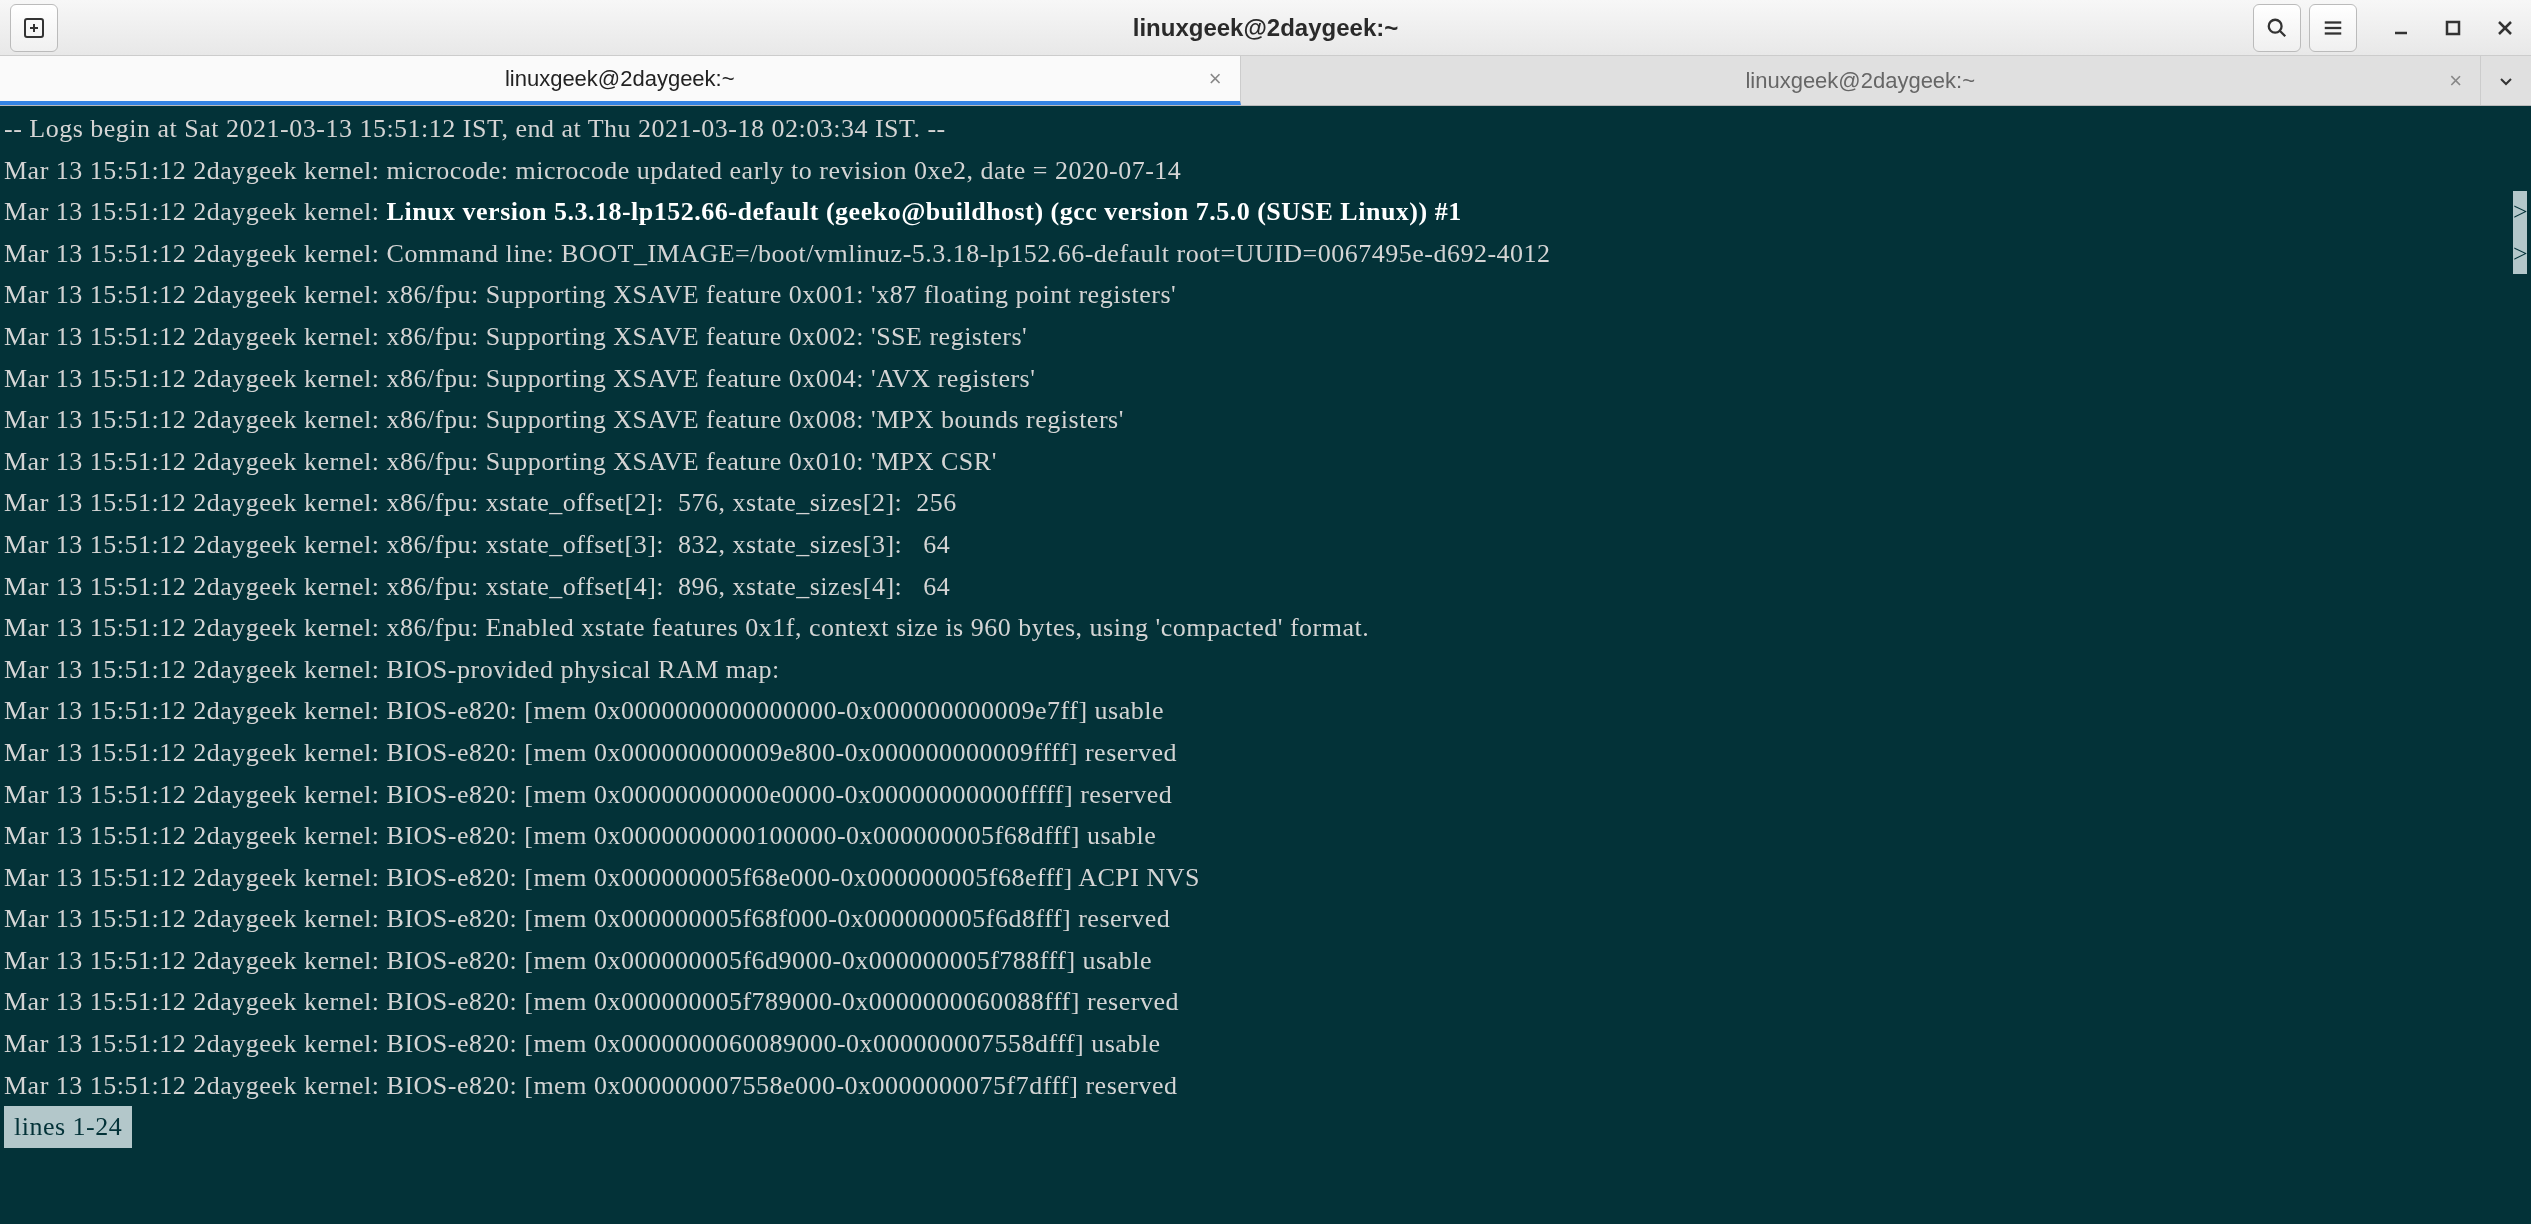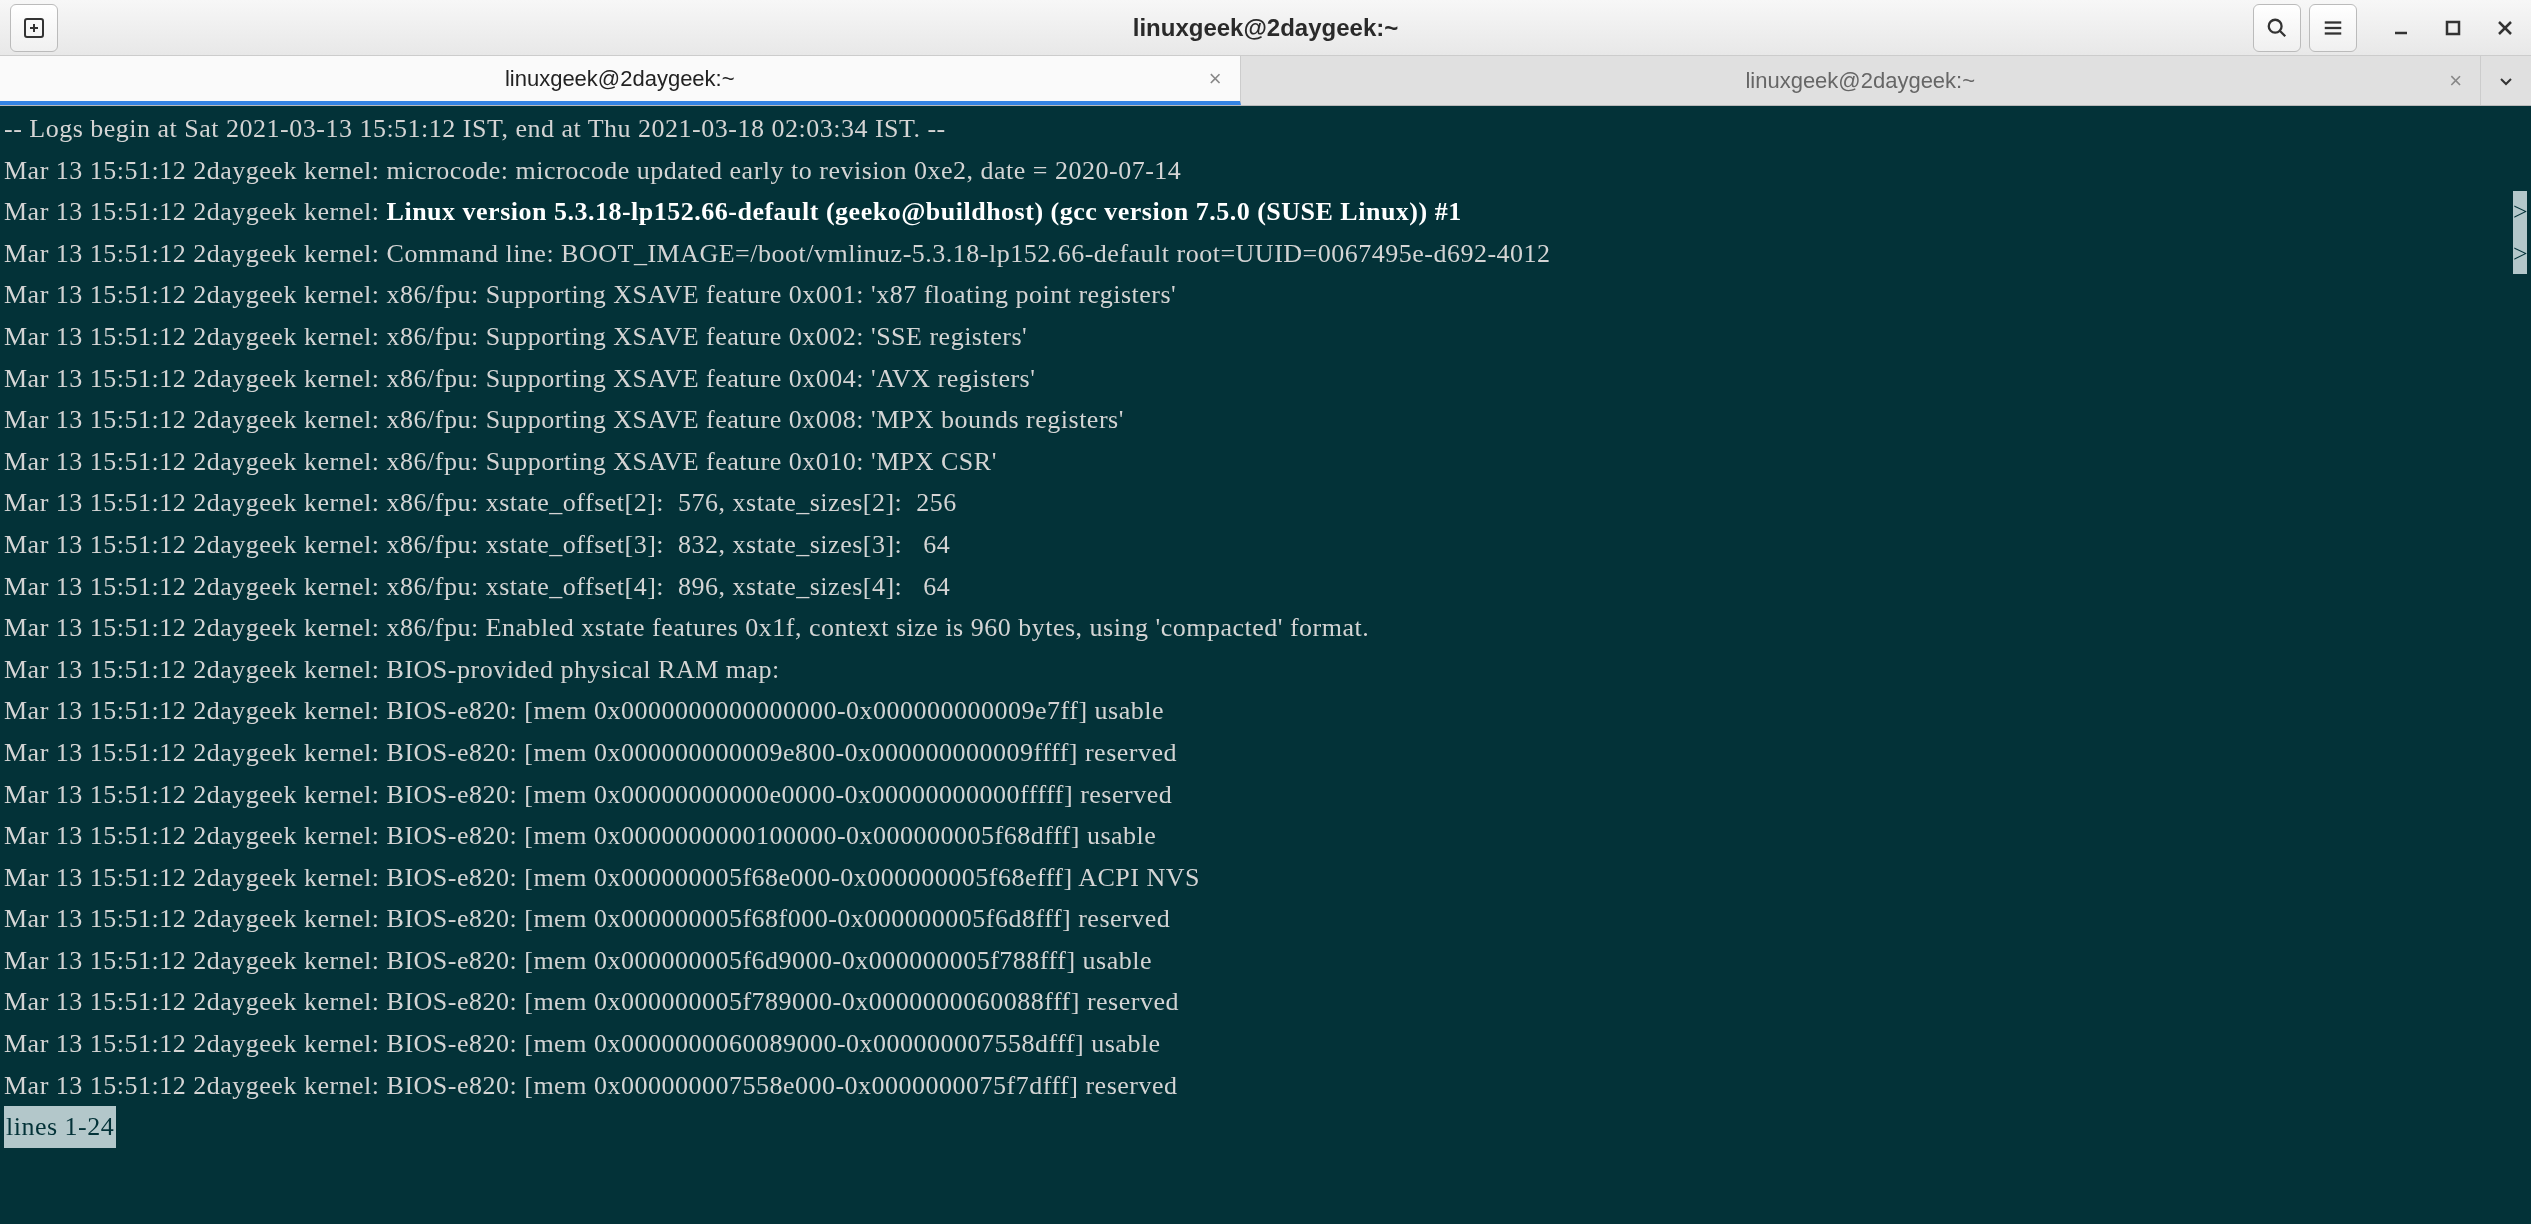--- a/index.html
+++ b/index.html
@@ -132,21 +132,21 @@
   white-space: pre;
   overflow: hidden;
   letter-spacing: 0.5px;
 }
 .term-line { display: block; }
 .bold-white { color: #fff; font-weight: bold; }
 .status-line {
   display: inline-block;
   background: #b3c7ca;
   color: #033238;
-  padding: 0 2px;
+  padding: 0 10px;
 }
 .scroll-marker {
   display: inline-block;
   background: #b3c7ca;
   color: #033238;
   width: 14px;
   text-align: center;
   float: right;
 }
 </style>

